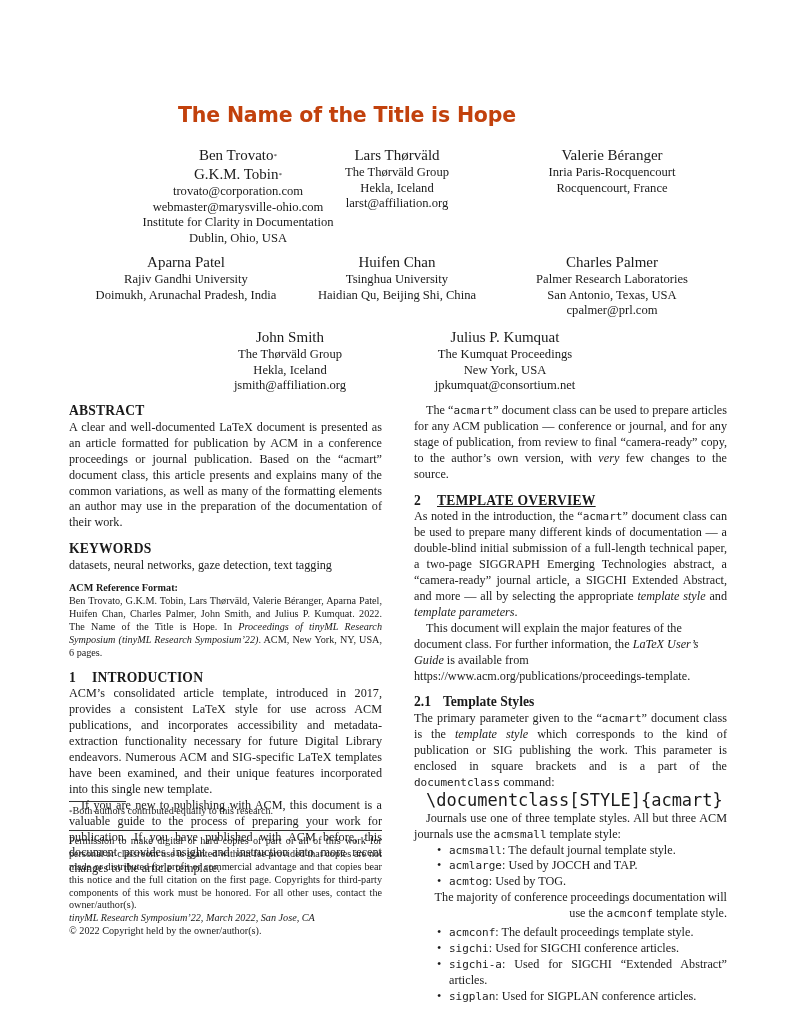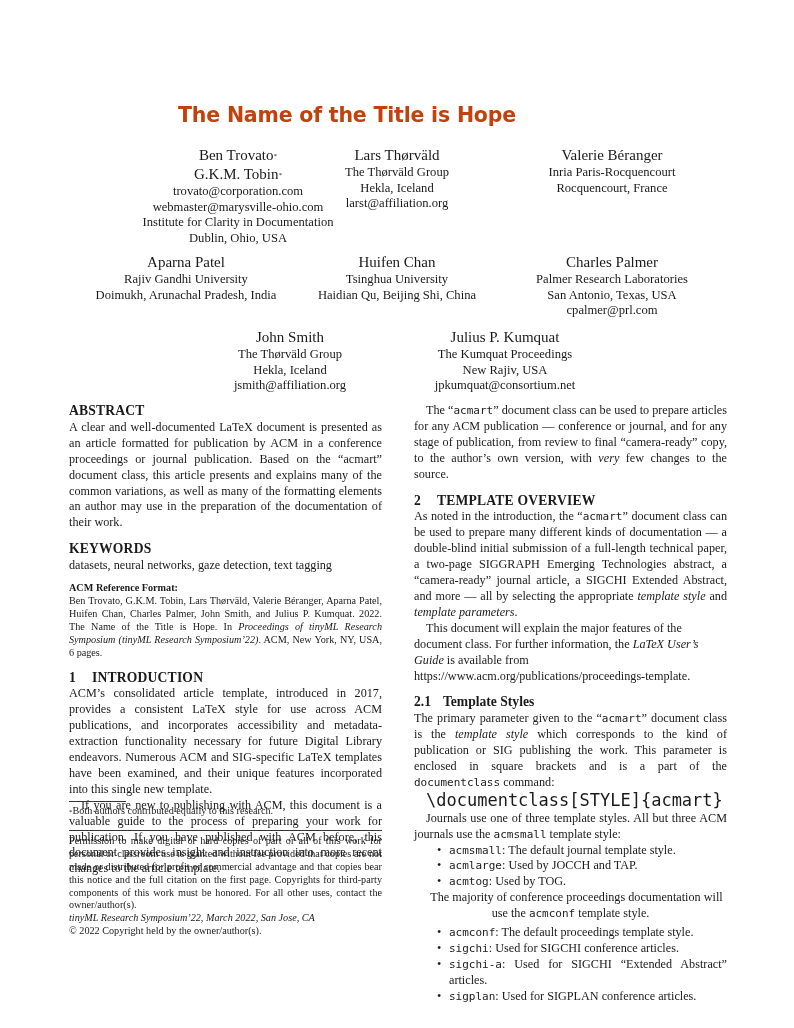--- a/index.html
+++ b/index.html
@@ -76,21 +76,21 @@
 <div class="author" style="left:222px; top:328px; width:136px;">
   <span class="line name">John Smith</span>
   <span class="line">The Thørväld Group</span>
   <span class="line">Hekla, Iceland</span>
   <span class="line">jsmith@affiliation.org</span>
 </div>
 
 <div class="author" style="left:416px; top:328px; width:178px;">
   <span class="line name">Julius P. Kumquat</span>
   <span class="line">The Kumquat Proceedings</span>
-  <span class="line">New Rajiv, USA</span>
+  <span class="line">New York, USA</span>
   <span class="line">jpkumquat@consortium.net</span>
 </div>
 
 <div class="col left" style="top:403px;">
   <h2>ABSTRACT</h2>
   <p style="margin-top:1px;">A clear and well-documented LaTeX document is presented as an article formatted for publication by ACM in a conference proceedings or journal publication. Based on the “acmart” document class, this article presents and explains many of the common variations, as well as many of the formatting elements an author may use in the preparation of the documentation of their work.</p>
 
   <h2 style="margin-top:10px;">KEYWORDS</h2>
   <p style="margin-top:1px;">datasets, neural networks, gaze detection, text tagging</p>
 
@@ -109,33 +109,33 @@
   <p style="margin-top:3px;"><sup>*</sup><span>Both authors contributed equally to this research.</span></p>
   <div class="rule-long" style="margin-top:12px;"></div>
   <p style="margin-top:4px;">Permission to make digital or hard copies of part or all of this work for personal or classroom use is granted without fee provided that copies are not made or distributed for profit or commercial advantage and that copies bear this notice and the full citation on the first page. Copyrights for third-party components of this work must be honored. For all other uses, contact the owner/author(s).</p>
   <p><em>tinyML Research Symposium’22, March 2022, San Jose, CA</em></p>
   <p>© 2022 Copyright held by the owner/author(s).</p>
 </div>
 
 <div class="col right" style="top:403px;">
   <p class="indent"><span>The “</span><span class="mono">acmart</span><span>” document class can be used to prepare articles for any ACM publication — conference or journal, and for any stage of publication, from review to final “camera-ready” copy, to the author’s own version, with </span><em>very</em><span> few changes to the source.</span></p>
 
-  <h2 style="margin-top:10px;"><span class="secnum">2</span><span>TEMPLATE OVERVIEW</span></h2>
+  <h2 style="margin-top:10px;text-decoration:underline;"><span class="secnum">2</span><span>TEMPLATE OVERVIEW</span></h2>
   <p style="margin-top:1px;"><span>As noted in the introduction, the “</span><span class="mono">acmart</span><span>” document class can be used to prepare many different kinds of documentation — a double-blind initial submission of a full-length technical paper, a two-page SIGGRAPH Emerging Technologies abstract, a “camera-ready” journal article, a SIGCHI Extended Abstract, and more — all by selecting the appropriate </span><em>template style</em><span> and </span><em>template parameters</em><span>.</span></p>
   <p class="indent" style="text-align:left;"><span>This document will explain the major features of the document class. For further information, the </span><em>LaTeX User’s Guide</em><span> is available from https://www.acm.org/publications/proceedings-template.</span></p>
 
   <h3 style="margin-top:10px;"><span class="subnum">2.1</span><span>Template Styles</span></h3>
   <p style="margin-top:1px;"><span>The primary parameter given to the “</span><span class="mono">acmart</span><span>” document class is the </span><em>template style</em><span> which corresponds to the kind of publication or SIG publishing the work. This parameter is enclosed in square brackets and is a part of the </span><span class="mono">documentclass</span><span> command:</span></p>
   <p class="mono" style="padding-left:12px; margin:2px 0; font-size:17px;">\documentclass[STYLE]{acmart}</p>
   <p class="indent"><span>Journals use one of three template styles. All but three ACM journals use the </span><span class="mono">acmsmall</span><span> template style:</span></p>
   <ul>
     <li><span class="mono">acmsmall</span><span>: The default journal template style.</span></li>
     <li><span class="mono">acmlarge</span><span>: Used by JOCCH and TAP.</span></li>
     <li><span class="mono">acmtog</span><span>: Used by TOG.</span></li>
   </ul>
-  <p class="indent" style="text-align:center;"><span>The majority of conference proceedings documentation will use the </span><span class="mono">acmconf</span><span> template style.</span></p>
+  <p class="indent" style="text-align:right;"><span>The majority of conference proceedings documentation will use the </span><span class="mono">acmconf</span><span> template style.</span></p>
   <ul style="margin-top:3px;">
     <li><span class="mono">acmconf</span><span>: The default proceedings template style.</span></li>
     <li><span class="mono">sigchi</span><span>: Used for SIGCHI conference articles.</span></li>
     <li><span class="mono">sigchi-a</span><span>: Used for SIGCHI “Extended Abstract” articles.</span></li>
     <li><span class="mono">sigplan</span><span>: Used for SIGPLAN conference articles.</span></li>
   </ul>
 </div>
 
 </body></html>

